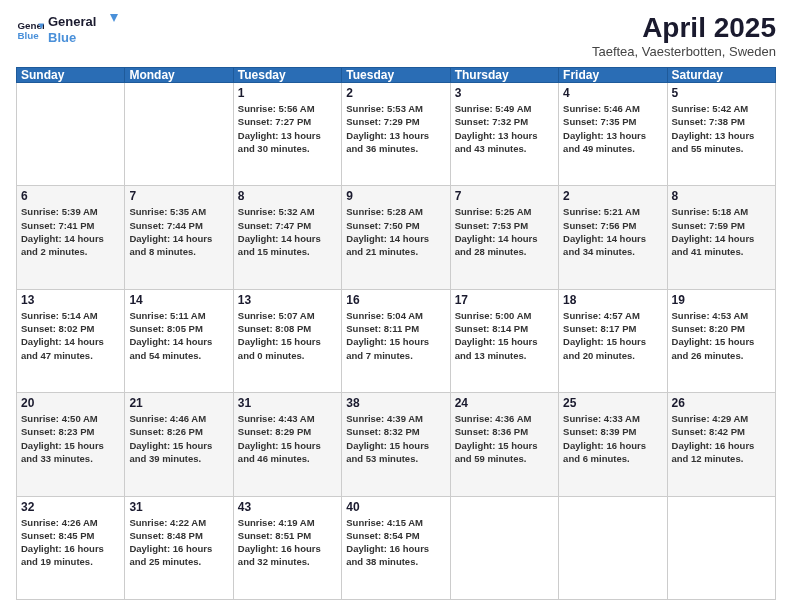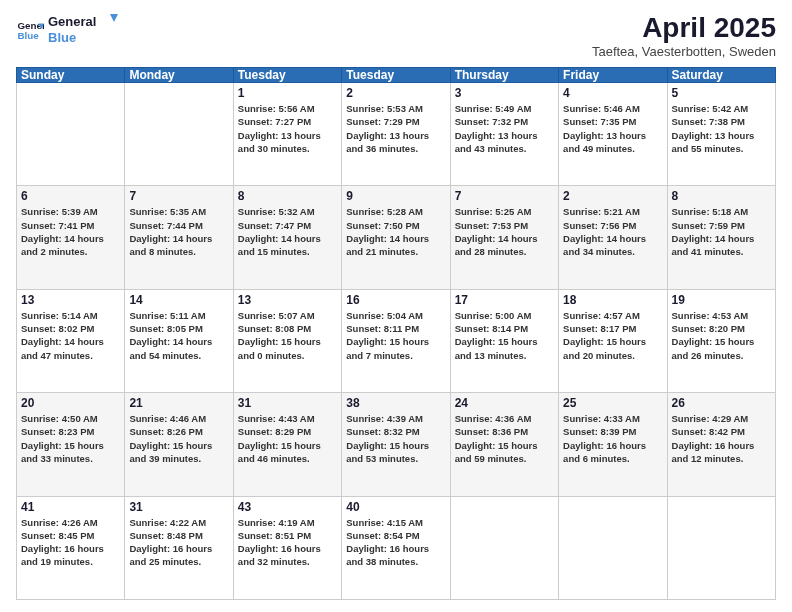--- a/index.html
+++ b/index.html
@@ -237,21 +237,21 @@
             <span class="day-number">25</span>
             <div class="day-info">Sunrise: 4:33 AM<br>Sunset: 8:39 PM<br>Daylight: 16 hours and 6 minutes.</div>
           </td>
           <td>
             <span class="day-number">26</span>
             <div class="day-info">Sunrise: 4:29 AM<br>Sunset: 8:42 PM<br>Daylight: 16 hours and 12 minutes.</div>
           </td>
         </tr>
         <tr>
           <td>
-            <span class="day-number">41</span>
+            <span class="day-number">32</span>
             <div class="day-info">Sunrise: 4:26 AM<br>Sunset: 8:45 PM<br>Daylight: 16 hours and 19 minutes.</div>
           </td>
           <td>
             <span class="day-number">31</span>
             <div class="day-info">Sunrise: 4:22 AM<br>Sunset: 8:48 PM<br>Daylight: 16 hours and 25 minutes.</div>
           </td>
           <td>
             <span class="day-number">43</span>
             <div class="day-info">Sunrise: 4:19 AM<br>Sunset: 8:51 PM<br>Daylight: 16 hours and 32 minutes.</div>
           </td>

